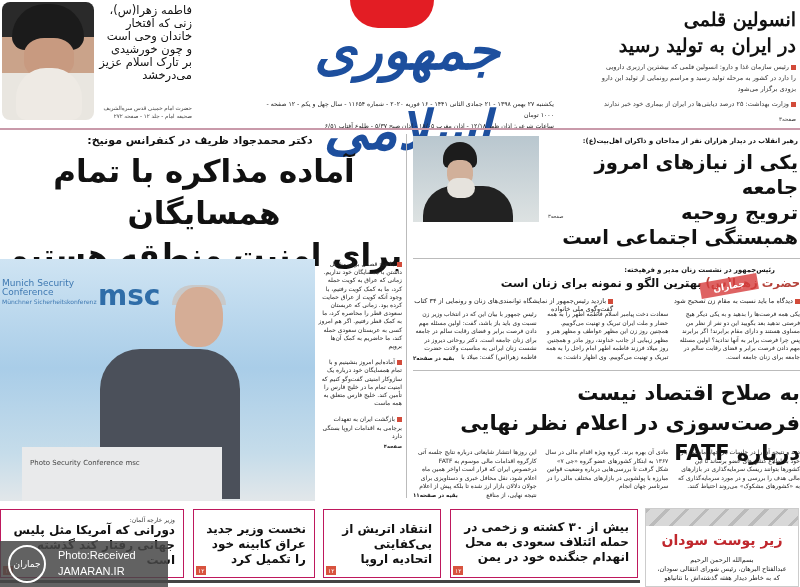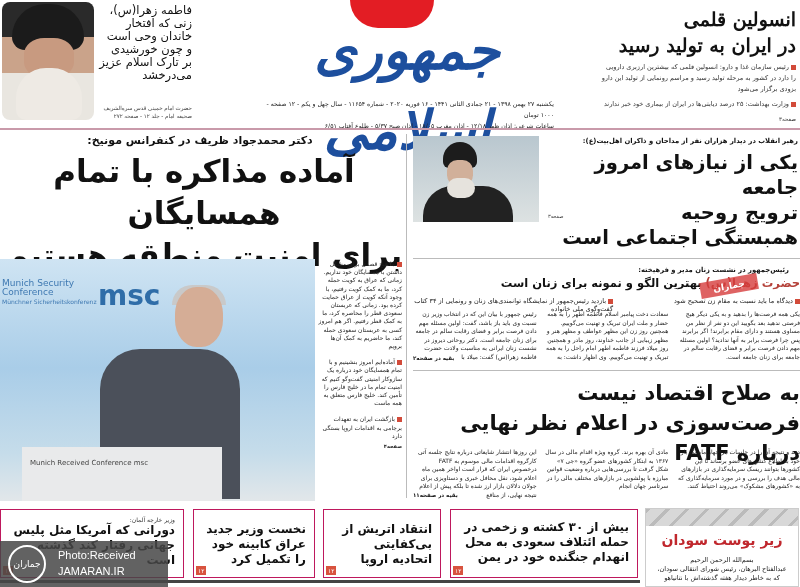--- a/index.html
+++ b/index.html
@@ -40,21 +40,21 @@
   
   .kh-photo{left:413px;top:136px;width:126px;height:86px;background:linear-gradient(180deg,#b9c7cf,#dde2e2);overflow:hidden;}
   .kh-photo .turban{position:absolute;left:30px;top:6px;width:34px;height:26px;border-radius:17px 17px 6px 6px;background:#1c1c1c;}
   .kh-photo .face{position:absolute;left:34px;top:24px;width:26px;height:26px;border-radius:40%;background:#d1b09a;}
   .kh-photo .robe{position:absolute;left:10px;top:50px;width:90px;height:40px;border-radius:30px 30px 0 0;background:#222;}
   .kh-photo .beard{position:absolute;left:34px;top:42px;width:28px;height:20px;border-radius:10px;background:#e6e3dd;}
   .kh-kicker{left:545px;top:137px;width:253px;font-size:6.8px;font-weight:bold;}
   .kh-head{left:545px;top:150px;width:253px;font-size:19.5px;font-weight:bold;line-height:25px;}
   .kh-pg{left:548px;top:213px;font-size:5px;color:#333;}
   .hr1{left:413px;top:258px;width:387px;height:1px;background:#bbb;}
-  .rz-kicker{left:404px;top:266px;width:385px;font-size:6.8px;font-weight:bold;}
+  .rz-kicker{left:390px;top:266px;width:385px;font-size:6.8px;font-weight:bold;}
   .rz-head{left:413px;top:276px;width:387px;font-size:11.5px;font-weight:bold;}
   .rz-head .zh{color:#b5423a;}
   .rz-bul{font-size:6.5px;color:#222;}
   .rz-b1{left:620px;top:297px;width:180px;}
   .rz-b2{left:413px;top:297px;width:200px;}
   .rz-cols{left:413px;top:310px;width:387px;height:52px;display:flex;flex-direction:row-reverse;gap:8px;font-size:6px;line-height:8.5px;color:#222;}
   .rz-cols div{flex:1;}
   .rz-more{left:413px;top:355px;font-size:5.5px;font-weight:bold;}
   .stamp{left:700px;top:278px;width:58px;height:16px;background:rgba(214,60,60,0.8);color:#fff;font-size:9px;font-weight:bold;transform:rotate(-10deg);text-align:center;line-height:16px;}
   .hr2{left:413px;top:370px;width:387px;height:1px;background:#bbb;}
@@ -119,21 +119,21 @@
   <div class="msc-logo">
     <div>Munich Security</div>
     <div>Conference</div>
     <div style="font-size:6px">Münchner Sicherheitskonferenz</div>
   </div>
   <div class="msc-big">msc</div>
   <div class="speaker-body"></div>
   <div class="speaker-hair"></div>
   <div class="speaker-head"></div>
   <div class="podium"></div>
-  <div class="podium-text">Munich Received Conference msc</div>
+  <div class="podium-text">Photo Security Conference msc</div>
 </div>
 <div class="abs side-col rtl">
   <p><span class="redsq"></span><span>ما هیچ قصدی برای مشکل داشتن با همسایگان خود نداریم. زمانی که عراق به کویت حمله کرد، ما به کمک کویت رفتیم، با وجود آنکه کویت از عراق حمایت کرده بود. زمانی که عربستان سعودی قطر را محاصره کرد، ما به کمک قطر رفتیم. اگر هم امروز کسی به عربستان سعودی حمله کند، ما حاضریم به کمک آن‌ها برویم</span></p>
   <p><span class="redsq"></span><span>آماده‌ایم امروز بنشینیم و با تمام همسایگان خود درباره یک سازوکار امنیتی گفت‌وگو کنیم که امنیت تمام ما در خلیج فارس را تأمین کند. خلیج فارس متعلق به همه ماست</span></p>
   <p style="margin-bottom:2px"><span class="redsq"></span><span>بازگشت ایران به تعهدات برجامی به اقدامات اروپا بستگی دارد</span></p>
   <div style="font-size:5px;font-weight:bold">صفحه۴</div>
 </div>
 <div class="abs vrule"></div>
 
 <div class="abs kh-photo">

